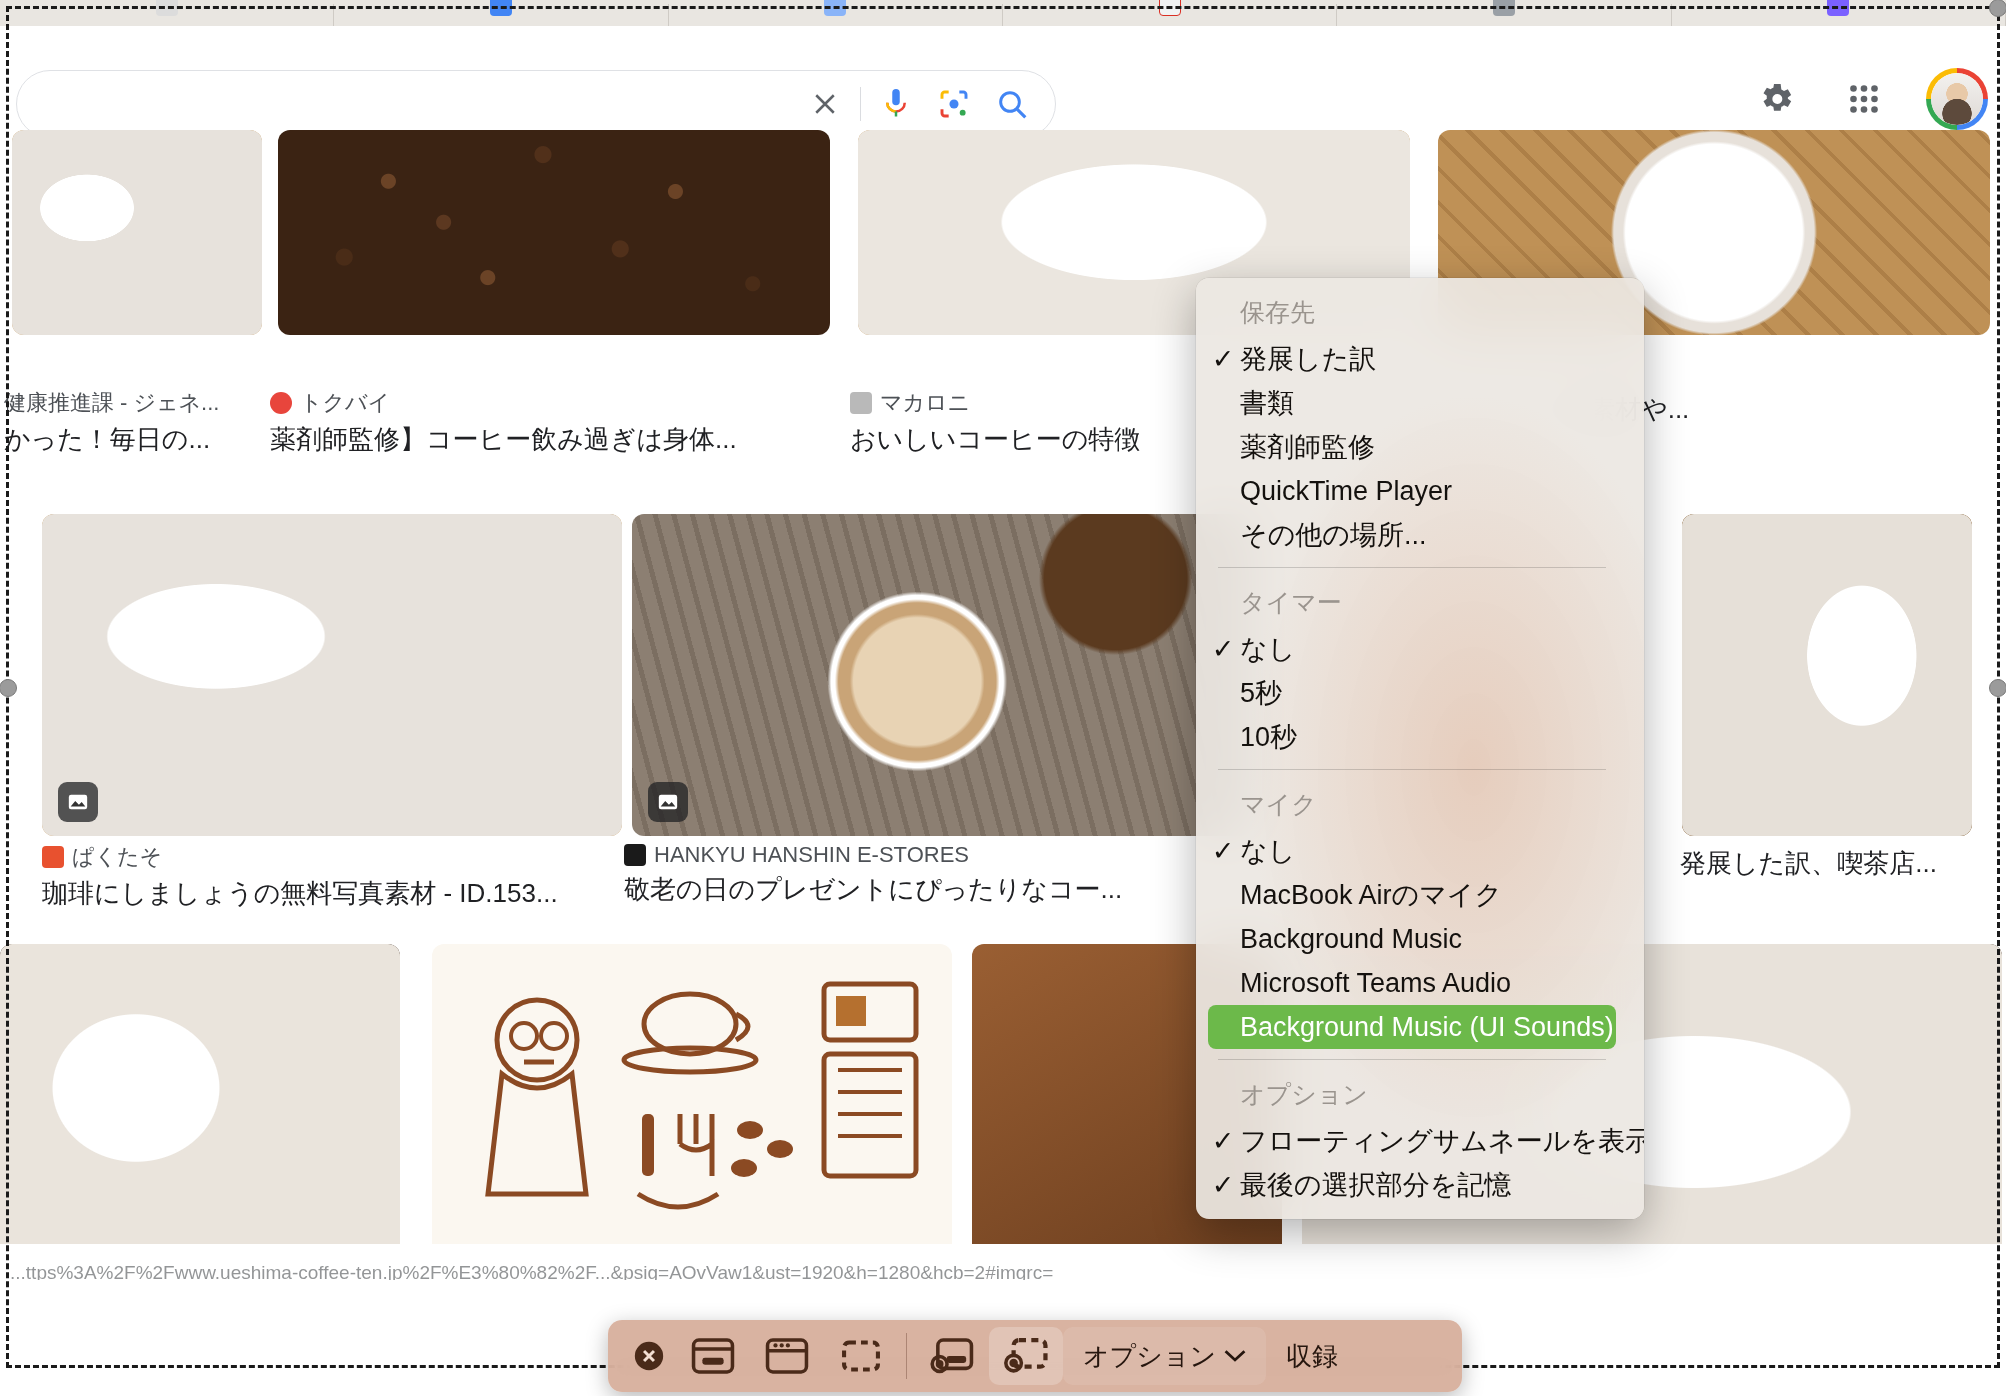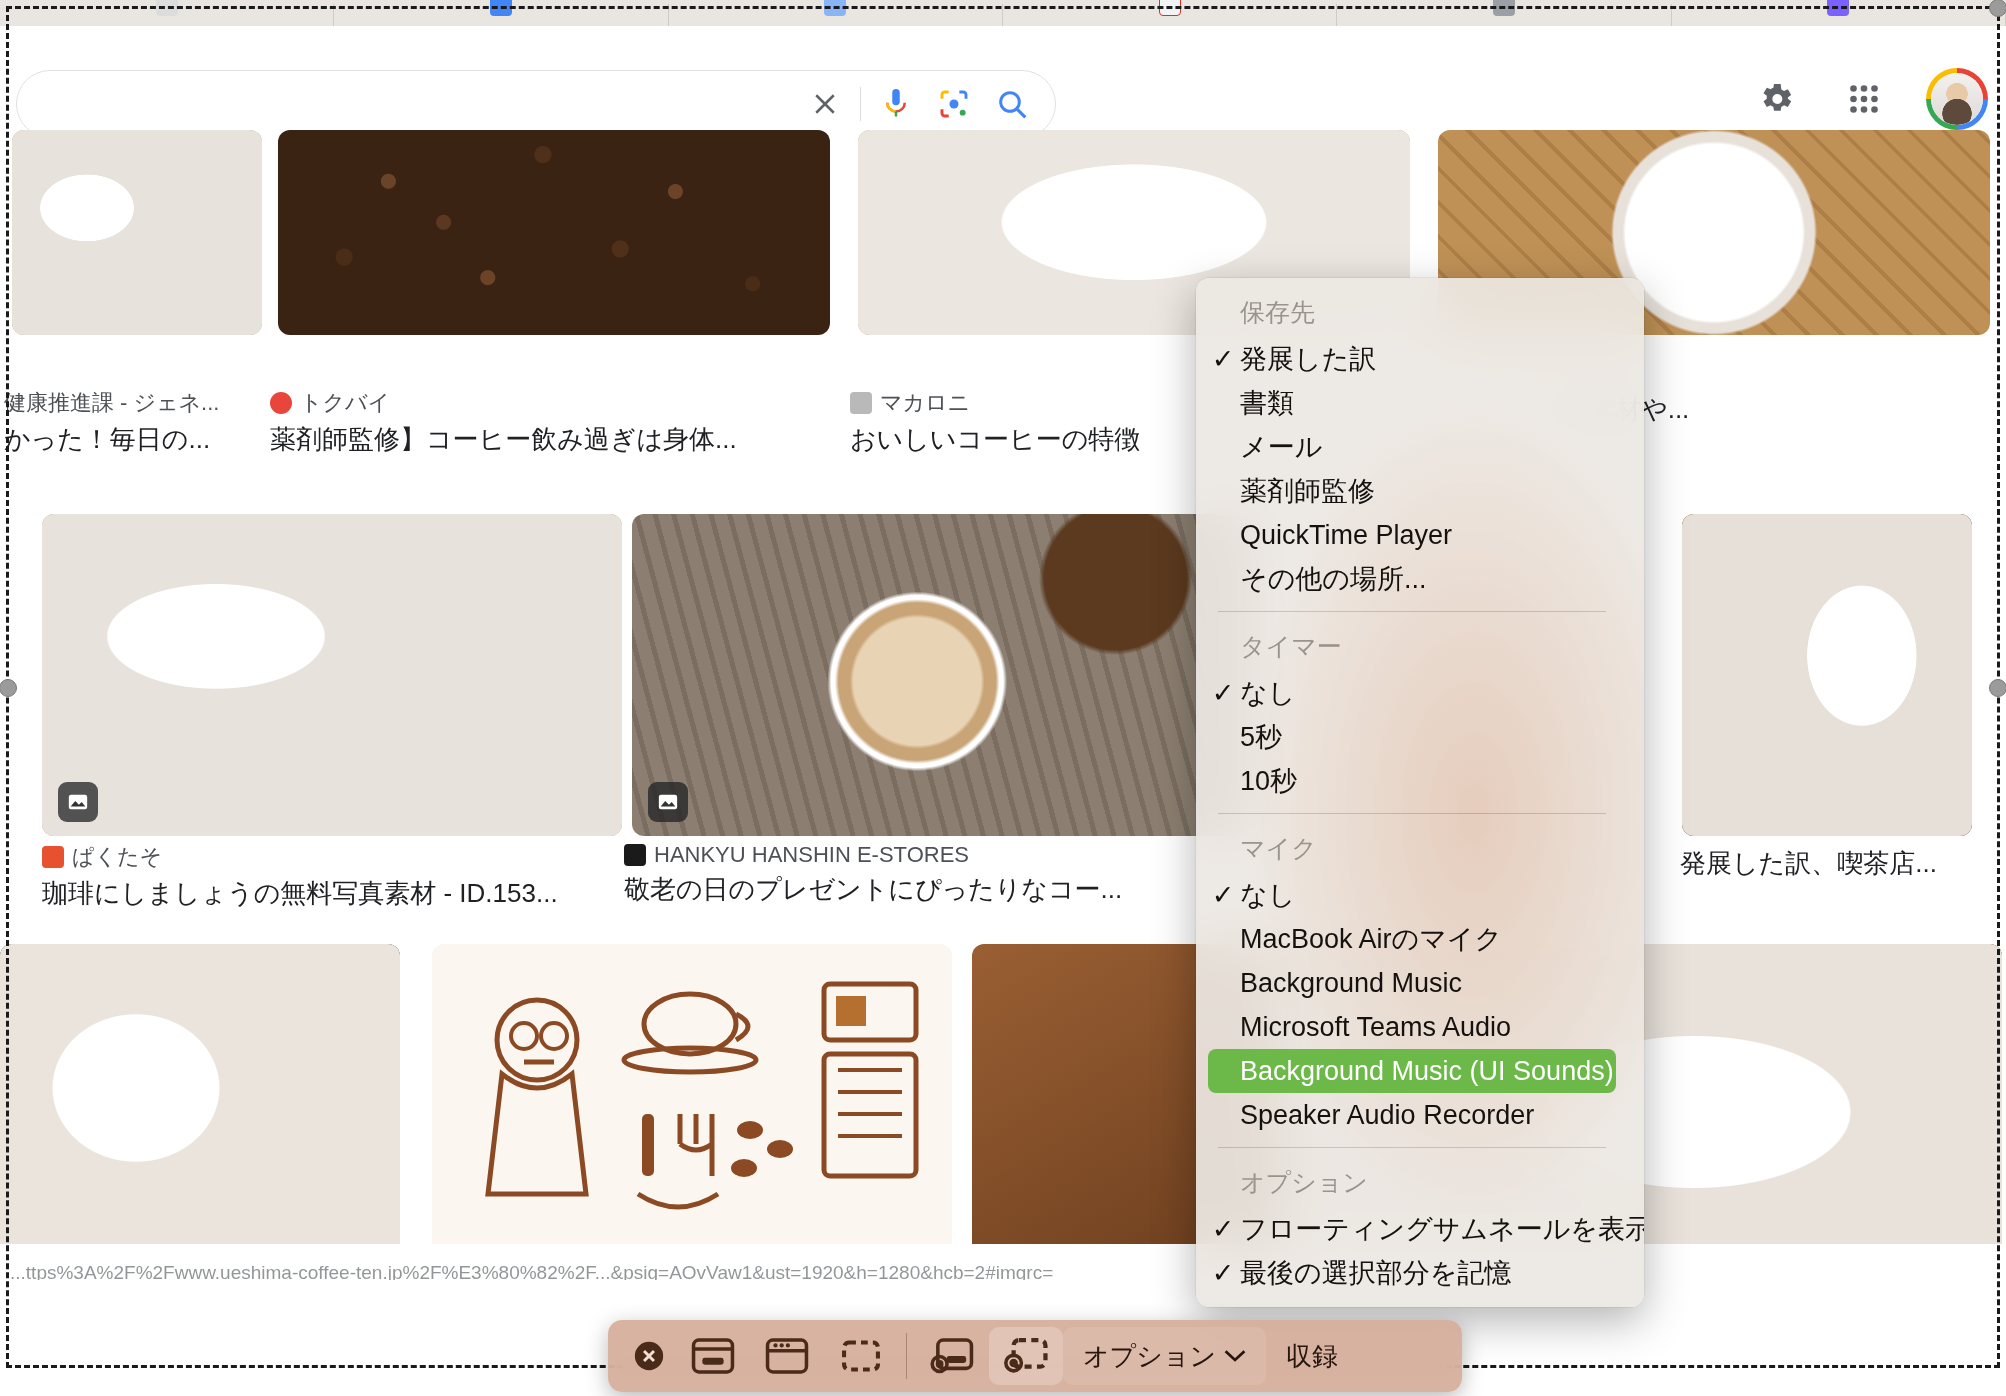--- a/index.html
+++ b/index.html
@@ -412,24 +412,20 @@
   <div class="mitem">
       <span class="chk">✓</span>
       <span>発展した訳</span>
     </div>
   <div class="mitem">
       <span class="chk"></span>
       <span>書類</span>
     </div>
   <div class="mitem">
       <span class="chk"></span>
-      <span>メール</span>
-    </div>
-  <div class="mitem">
-      <span class="chk"></span>
       <span>薬剤師監修</span>
     </div>
   <div class="mitem">
       <span class="chk"></span>
       <span>QuickTime Player</span>
     </div>
   <div class="mitem">
       <span class="chk"></span>
       <span>その他の場所...</span>
     </div>
@@ -464,24 +460,20 @@
   <div class="mitem">
       <span class="chk"></span>
       <span>Background Music</span>
     </div>
   <div class="mitem">
       <span class="chk"></span>
       <span>Microsoft Teams Audio</span>
     </div>
   <div class="mitem sel">
       <span>Background Music (UI Sounds)</span>
-    </div>
-  <div class="mitem">
-      <span class="chk"></span>
-      <span>Speaker Audio Recorder</span>
     </div>
 
   <div class="msep"></div>
 
   <div class="mheader">オプション</div>
   <div class="mitem">
       <span class="chk">✓</span>
       <span>フローティングサムネールを表示</span>
     </div>
   <div class="mitem">

